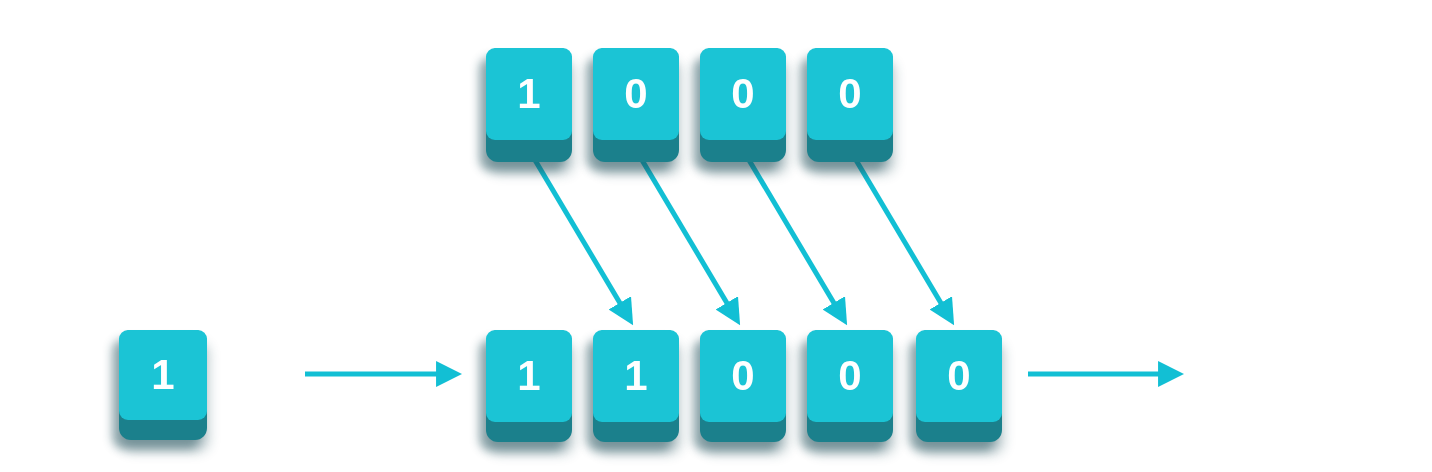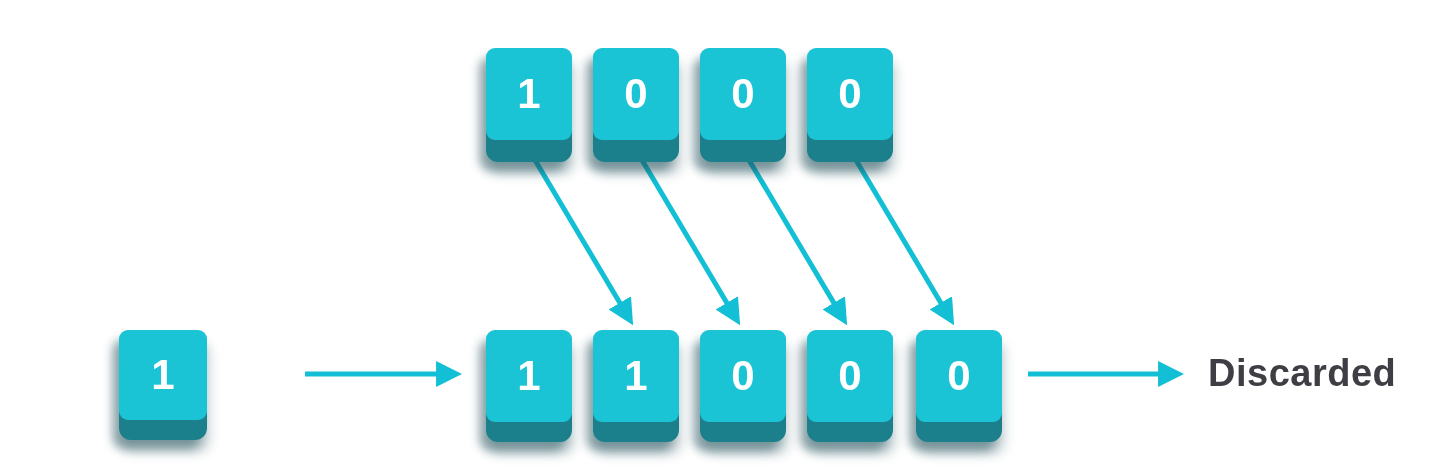--- a/index.html
+++ b/index.html
@@ -135,15 +135,14 @@
     <div class="face">
       <span class="digit">0</span>
     </div>
   </div>
   <div class="key bottom-row" style="left:916px">
     <div class="face">
       <span class="digit">0</span>
     </div>
   </div>
 
-  <div class="discarded">Discarded</div>
 
 </div>
 
 </body></html>

